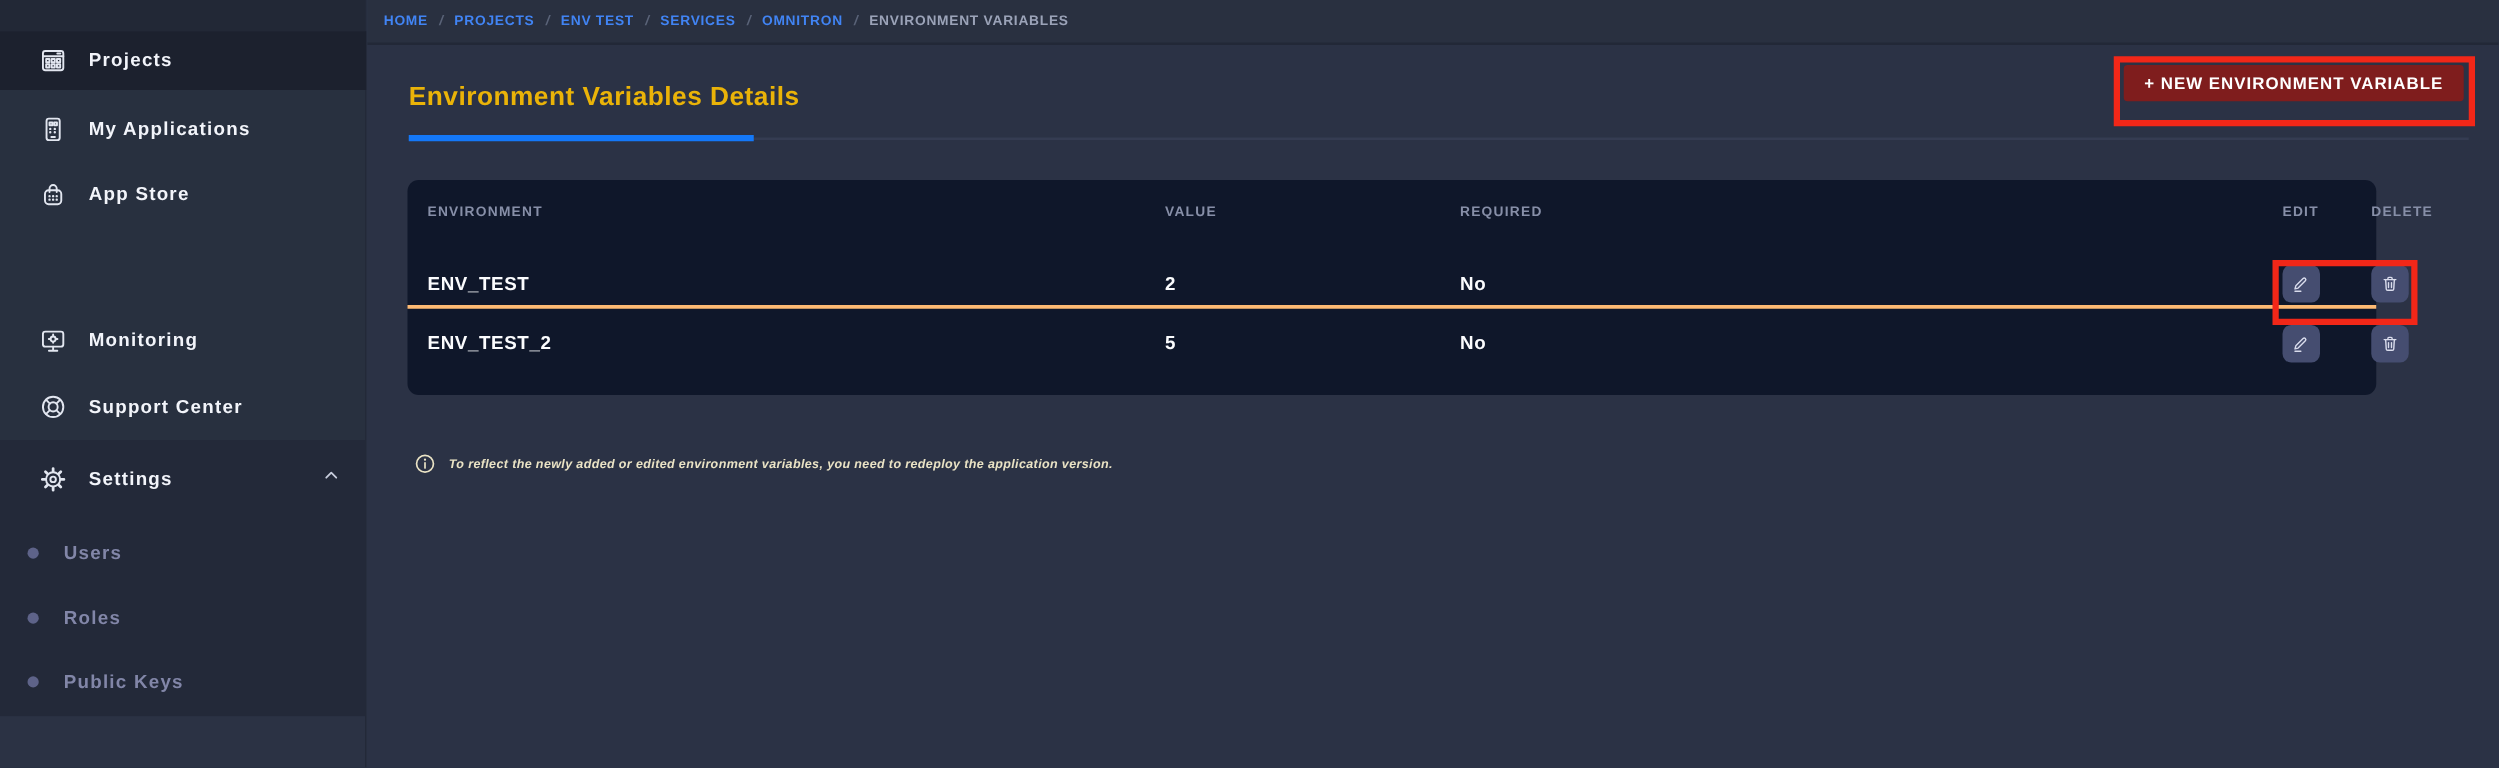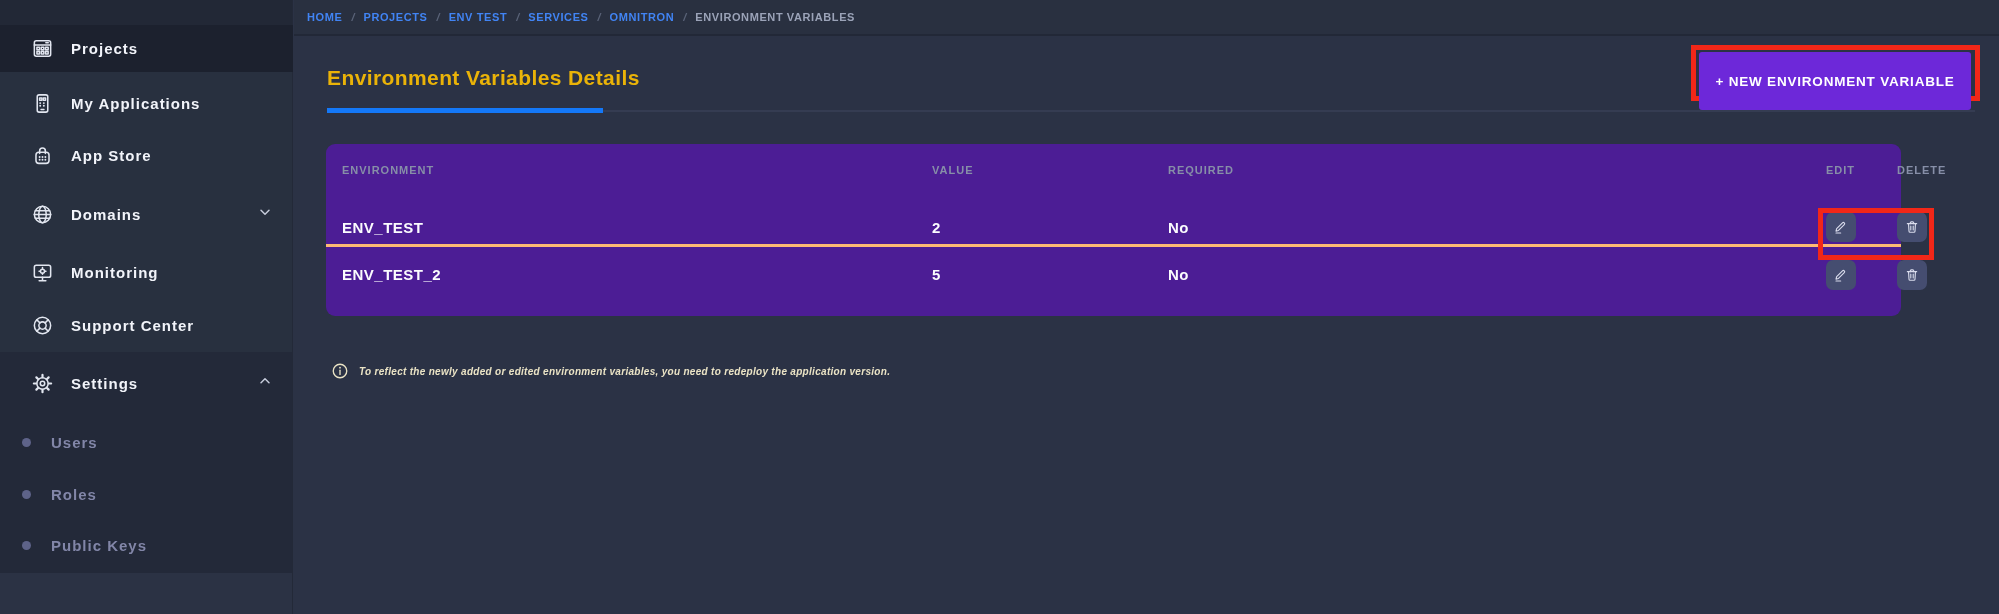--- a/index.html
+++ b/index.html
@@ -29,24 +29,24 @@
   .crumb-cur { font-size:11px; font-weight:bold; letter-spacing:0.6px; color:#9BA3B8; }
 
   
   .page-title { position:absolute; left:327px; top:66px; font-size:21px; font-weight:bold; letter-spacing:0.4px; color:#eab308; }
   .title-line { position:absolute; left:327px; top:110px; width:1648px; height:2px; background:#353C52; }
   .title-underline { position:absolute; left:327px; top:108px; width:276px; height:5px; background:#1478F8; }
 
   .red-box { position:absolute; border:5px solid #F22718; }
   .red-box.btn-box { left:1691px; top:45px; width:289px; height:56px; }
   .red-box.row-box { left:1818px; top:208px; width:116px; height:52px; z-index:5; }
-  .green-btn { position:absolute; left:1699px; top:52px; width:272px; height:58px; background:#6d28d9; border:none; border-radius:3px; color:#FFFFFF; font-family:inherit; font-size:13.5px; font-weight:bold; letter-spacing:0.8px; display:flex; align-items:center; justify-content:center; cursor:pointer; }
-
-  
-  .panel { position:absolute; left:326px; top:144px; width:1575px; height:172px; background:#4c1d95; border-radius:9px; }
+  .green-btn { position:absolute; left:1699px; top:52px; width:272px; height:29px; background:#7f1d1d; border:none; border-radius:3px; color:#FFFFFF; font-family:inherit; font-size:13.5px; font-weight:bold; letter-spacing:0.8px; display:flex; align-items:center; justify-content:center; cursor:pointer; }
+
+  
+  .panel { position:absolute; left:326px; top:144px; width:1575px; height:172px; background:#0f172a; border-radius:9px; }
   .thead { position:absolute; left:0; top:0; width:100%; height:52px; }
   .th { position:absolute; top:0; height:100%; display:flex; align-items:center; font-size:11px; font-weight:bold; letter-spacing:1px; color:#878FA8; }
   .trow { position:absolute; left:0; width:100%; }
   .trow.r1 { top:52px; height:62px; }
   .trow.r2 { top:100px; height:58px; border-top:3px solid #fdba74; }
   .td { position:absolute; top:0; height:100%; display:flex; align-items:center; font-size:15px; font-weight:bold; letter-spacing:0.5px; color:#FBFCFE; }
   .col-env { left:16px; }
   .col-val { left:606px; }
   .col-req { left:842px; }
   .col-edit { left:1500px; }
@@ -103,36 +103,20 @@
           <rect x="6.5" y="3" width="11" height="18" rx="2"></rect>
           <rect x="9" y="6.2" width="2.4" height="2.4"></rect>
             <rect x="12.8" y="6.2" width="2.4" height="2.4"></rect>
           <path d="M9.6 11.6 h0.01 M13.4 11.6 h0.01 M9.6 14.4 h0.01 M13.4 14.4 h0.01" stroke-width="2"></path>
           <path d="M10.5 18.3 h3"></path>
         </svg>
       </span>
       <span class="s-label">My Applications</span>
     </div>
 
-    <div class="side-item" style="top:188px">
-      <span class="s-icon">
-        <svg viewBox="0 0 24 24" fill="none" stroke="currentColor" stroke-width="1.6" stroke-linecap="round" stroke-linejoin="round">
-          <circle cx="12" cy="12" r="8.5"></circle>
-            <ellipse cx="12" cy="12" rx="3.9" ry="8.5"></ellipse>
-            <path d="M3.5 12 H20.5"></path>
-            <path d="M4.6 8 H19.4 M4.6 16 H19.4"></path>
-        </svg>
-      </span>
-      <span class="s-label">Domains</span>
-      <span class="chev">
-        <svg width="16" height="16" viewBox="0 0 24 24" fill="none" stroke="currentColor" stroke-width="2.2" stroke-linecap="round" stroke-linejoin="round">
-            <polyline points="6,9.5 12,15.5 18,9.5"></polyline>
-          </svg>
-      </span>
-    </div>
 
     <div class="side-item" style="top:246px">
       <span class="s-icon">
         <svg viewBox="0 0 24 24" fill="none" stroke="currentColor" stroke-width="1.6" stroke-linecap="round" stroke-linejoin="round">
           <rect x="3.5" y="4.5" width="17" height="12.5" rx="2"></rect>
           <circle cx="12" cy="10.7" r="2.1"></circle>
           <path d="M12 6.9 v1 M12 12.8 v1 M8.4 10.7 h1 M14.6 10.7 h1"></path>
           <path d="M12 17 v3 M8.5 20.5 h7"></path>
         </svg>
       </span>

